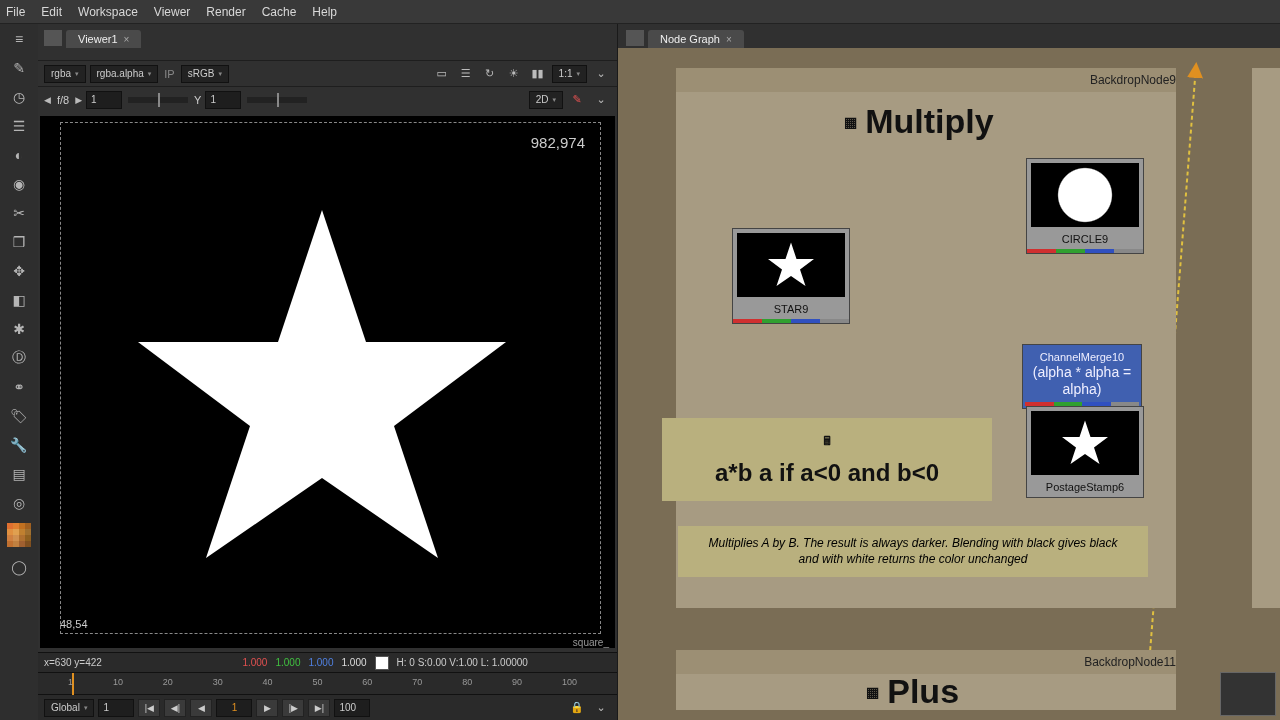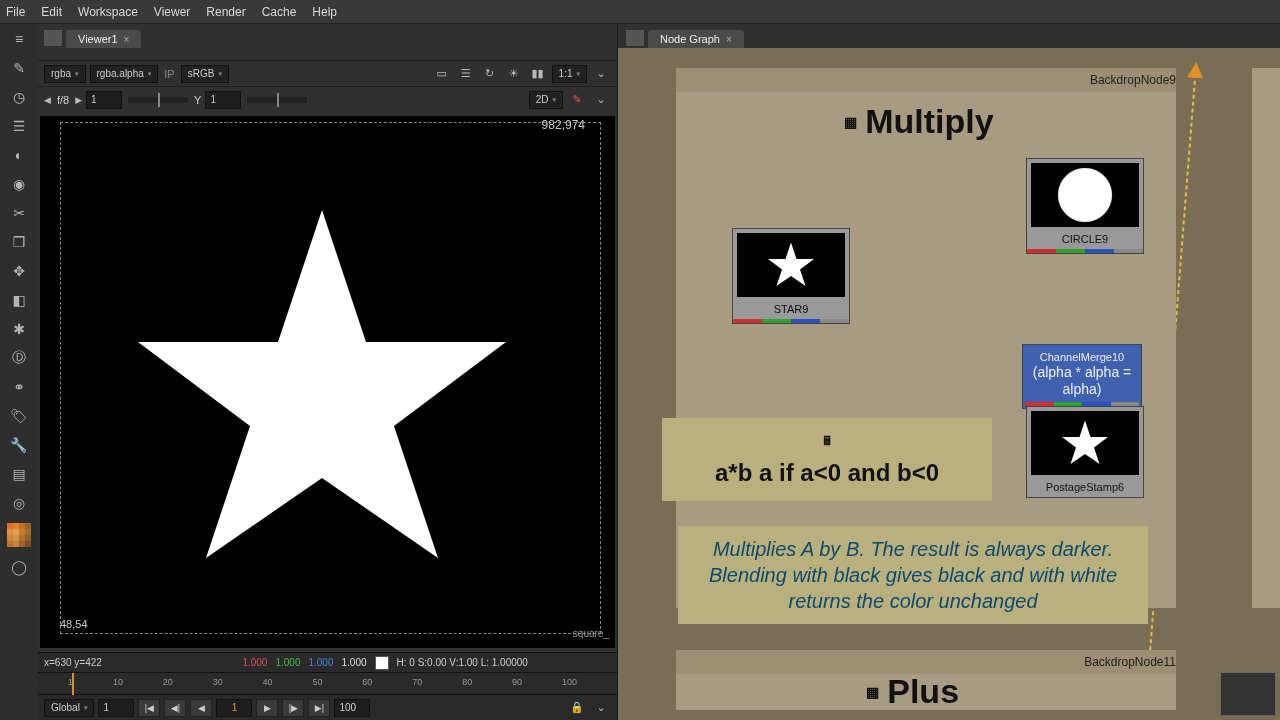--- a/index.html
+++ b/index.html
@@ -29,23 +29,23 @@
 .iconbtn { width:20px; height:18px; display:flex; align-items:center; justify-content:center; color:#bbb; font-size:11px; }
 
 .vbar2 { height:26px; background:#303030; display:flex; align-items:center; padding:0 6px; gap:4px; border-top:1px solid #1e1e1e; }
 .tri { font-size:9px; color:#bbb; }
 .field { background:#1e1e1e; border:1px solid #111; height:18px; width:60px; color:#ccc; padding:0 4px; font-size:10px; }
 .field.sm { width:36px; }
 .slider { width:60px; height:6px; background:#222; position:relative; margin:0 2px; }
 .slider .tk { position:absolute; top:-4px; width:2px; height:14px; background:#888; left:50%; }
 
 .canvas-wrap { flex:1; background:#000; position:relative; overflow:hidden; margin:4px 2px; }
-.readout-tr { position:absolute; top:2px; right:30px; color:#ccc; font-size:12px; }
+.readout-tr { position:absolute; top:18px; right:30px; color:#ccc; font-size:15px; }
 .readout-bl { position:absolute; bottom:18px; left:20px; color:#ccc; font-size:11px; }
-.readout-br { position:absolute; bottom:9px; right:6px; color:#999; font-size:10px; }
+.readout-br { position:absolute; bottom:0; right:6px; color:#999; font-size:10px; }
 .dashbox { position:absolute; left:20px; top:6px; right:14px; bottom:14px; border:1px dashed #888; }
 .star { position:absolute; left:82px; top:74px; }
 
 .statusbar { height:20px; background:#2a2a2a; display:flex; align-items:center; padding:0 6px; gap:8px; font-size:10px; border-top:1px solid #111; }
 .statusbar .r{color:#e05050}.statusbar .g{color:#40c040}.statusbar .b{color:#5080e0}.statusbar .a{color:#ddd}
 .statusbar .swatch{width:14px;height:14px;background:#fff;border:1px solid #555;}
 
 .timeline { height:22px; background:#2a2a2a; position:relative; border-top:1px solid #111; padding-left:20px;}
 .timeline .ruler { position:absolute; left:30px; right:40px; top:4px; height:14px; display:flex; justify-content:space-between; }
 .timeline .ruler span { font-size:9px; color:#999; }
@@ -57,21 +57,21 @@
 
 .right { flex:1; display:flex; flex-direction:column; background:#2e2e2e; }
 .right .tabstrip { padding-left:8px; }
 .graph { flex:1; background:#7a6d55; position:relative; overflow:hidden; }
 
 .backdrop { position:absolute; background:#a79b82; }
 .backdrop-title { position:absolute; left:0; right:0; top:0; height:24px; background:#9c8f74; text-align:right; color:#222; font-size:12px; line-height:24px; }
 .big-title { position:absolute; font-size:34px; font-weight:bold; color:#111; display:flex; align-items:center; gap:8px; }
 .formula { position:absolute; background:#b9b07e; padding:14px 20px; font-size:24px; font-weight:bold; color:#111; text-align:center; font-family:'Times New Roman',serif; }
 .formula .iconcell{ font-size:12px; display:block; margin-bottom:6px;}
-.desc { position:absolute; background:#b9b07e; padding:10px 22px; font-size:20px; color:#0c4a6e; text-align:center; font-family:'Times New Roman',serif; font-style:italic; line-height:1.3; }
+.desc { position:absolute; background:#b9b07e; padding:10px 22px; font-size:12px; color:#000000; text-align:center; font-family:'Times New Roman',serif; font-style:italic; line-height:1.3; }
 
 .node { position:absolute; width:118px; background:#999; border:1px solid #444; }
 .node.selected { background:#4060b0; }
 .node .thumb { height:64px; background:#000; margin:4px; display:flex; align-items:center; justify-content:center; }
 .node .thumb.white { background:radial-gradient(circle,#fff 42%,#000 44%); }
 .node .label { text-align:center; color:#111; font-size:11px; padding:2px 0 4px; }
 .node .ports { height:4px; display:flex; }
 .node .ports div { flex:1; }
 .node.merge { width:120px; padding:2px; }
 .node.merge .label { color:#eef; font-size:11px; padding:4px 0; line-height:1.2; }

